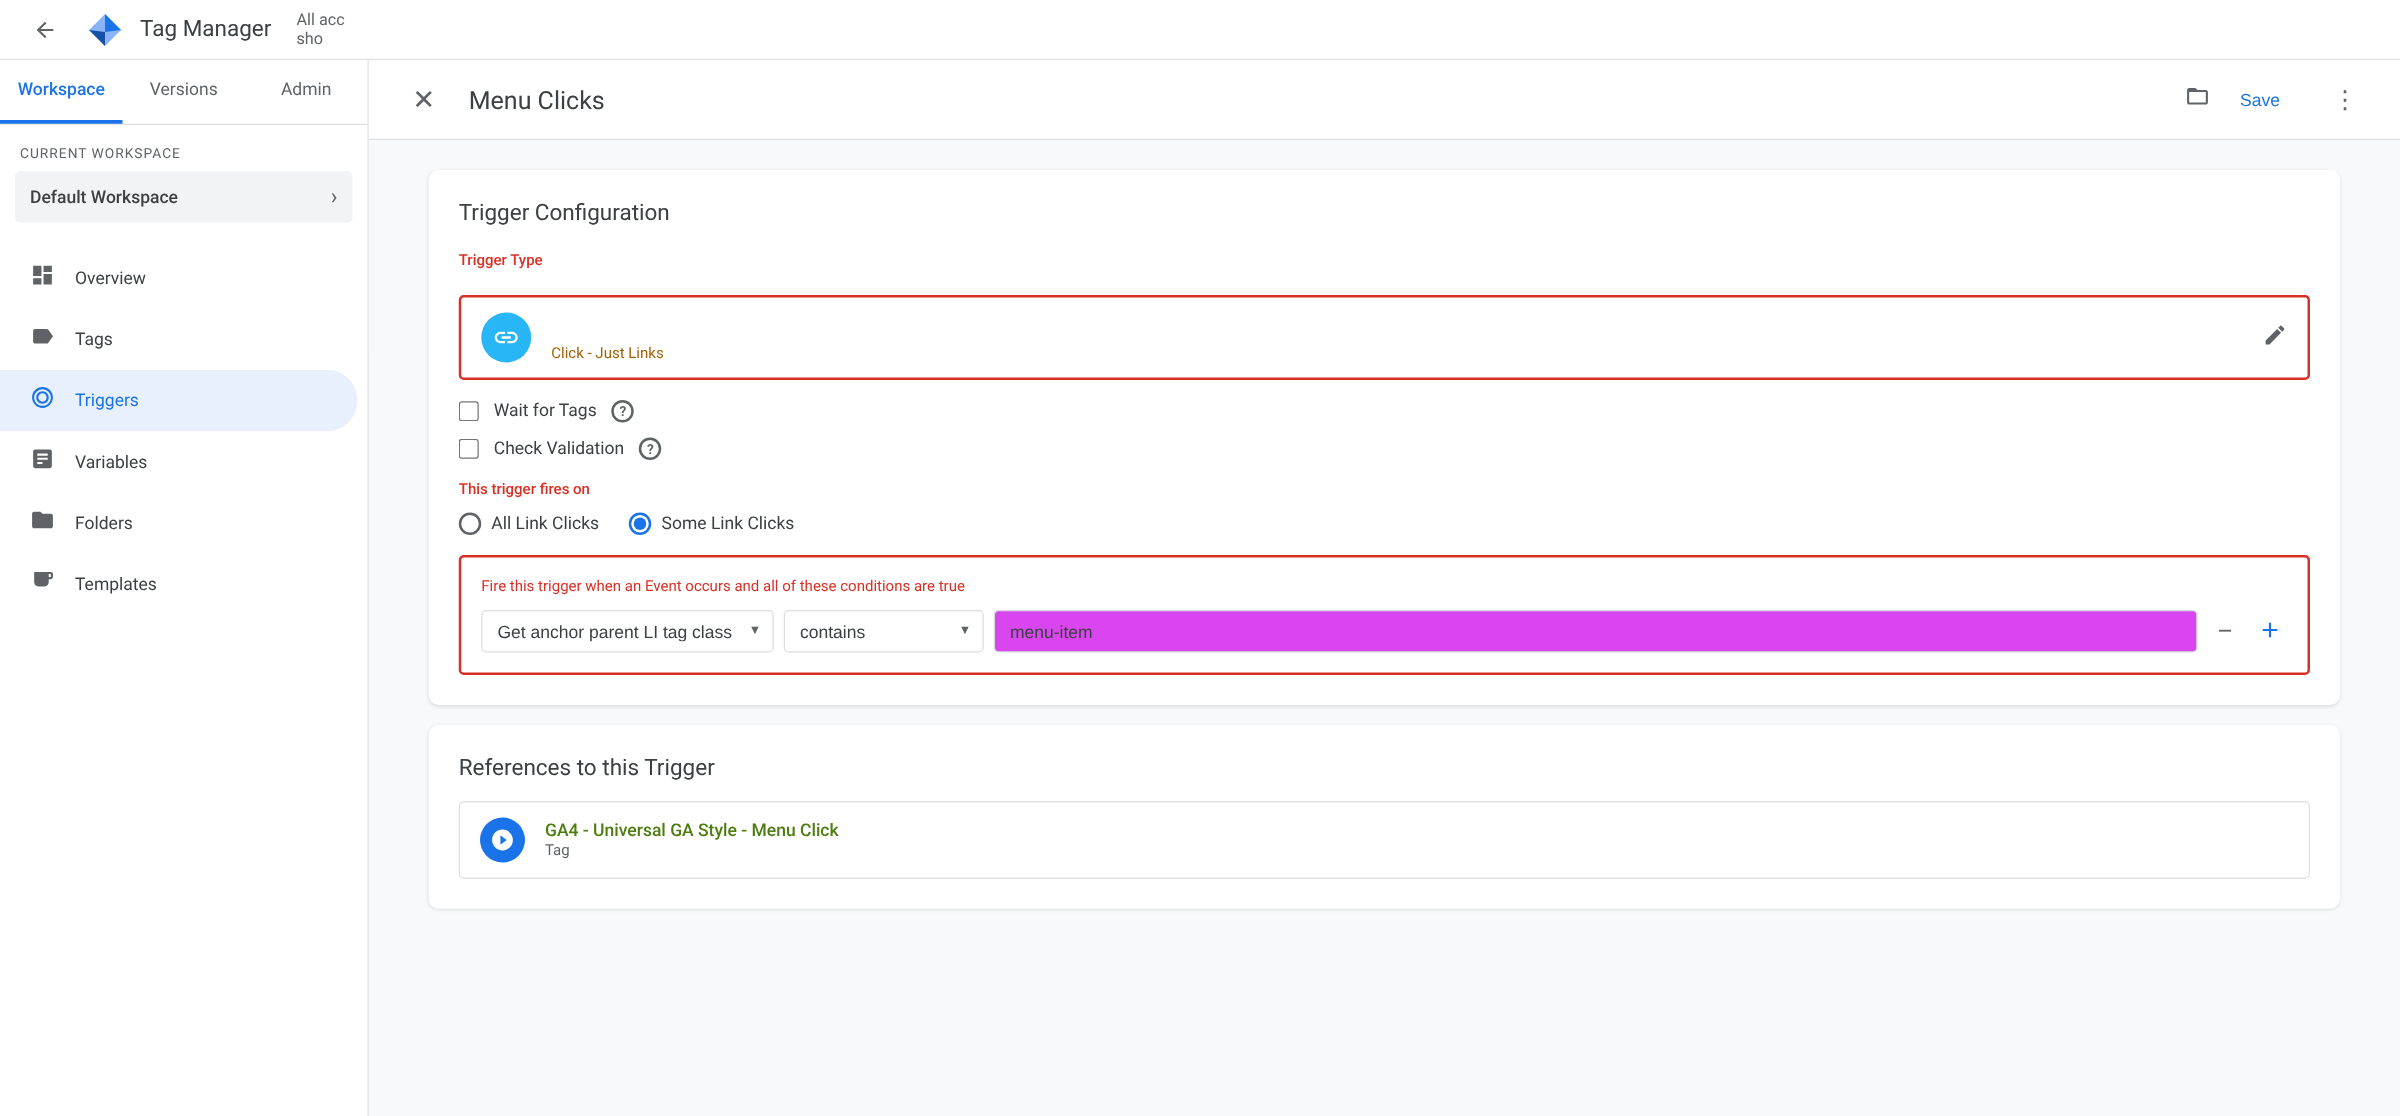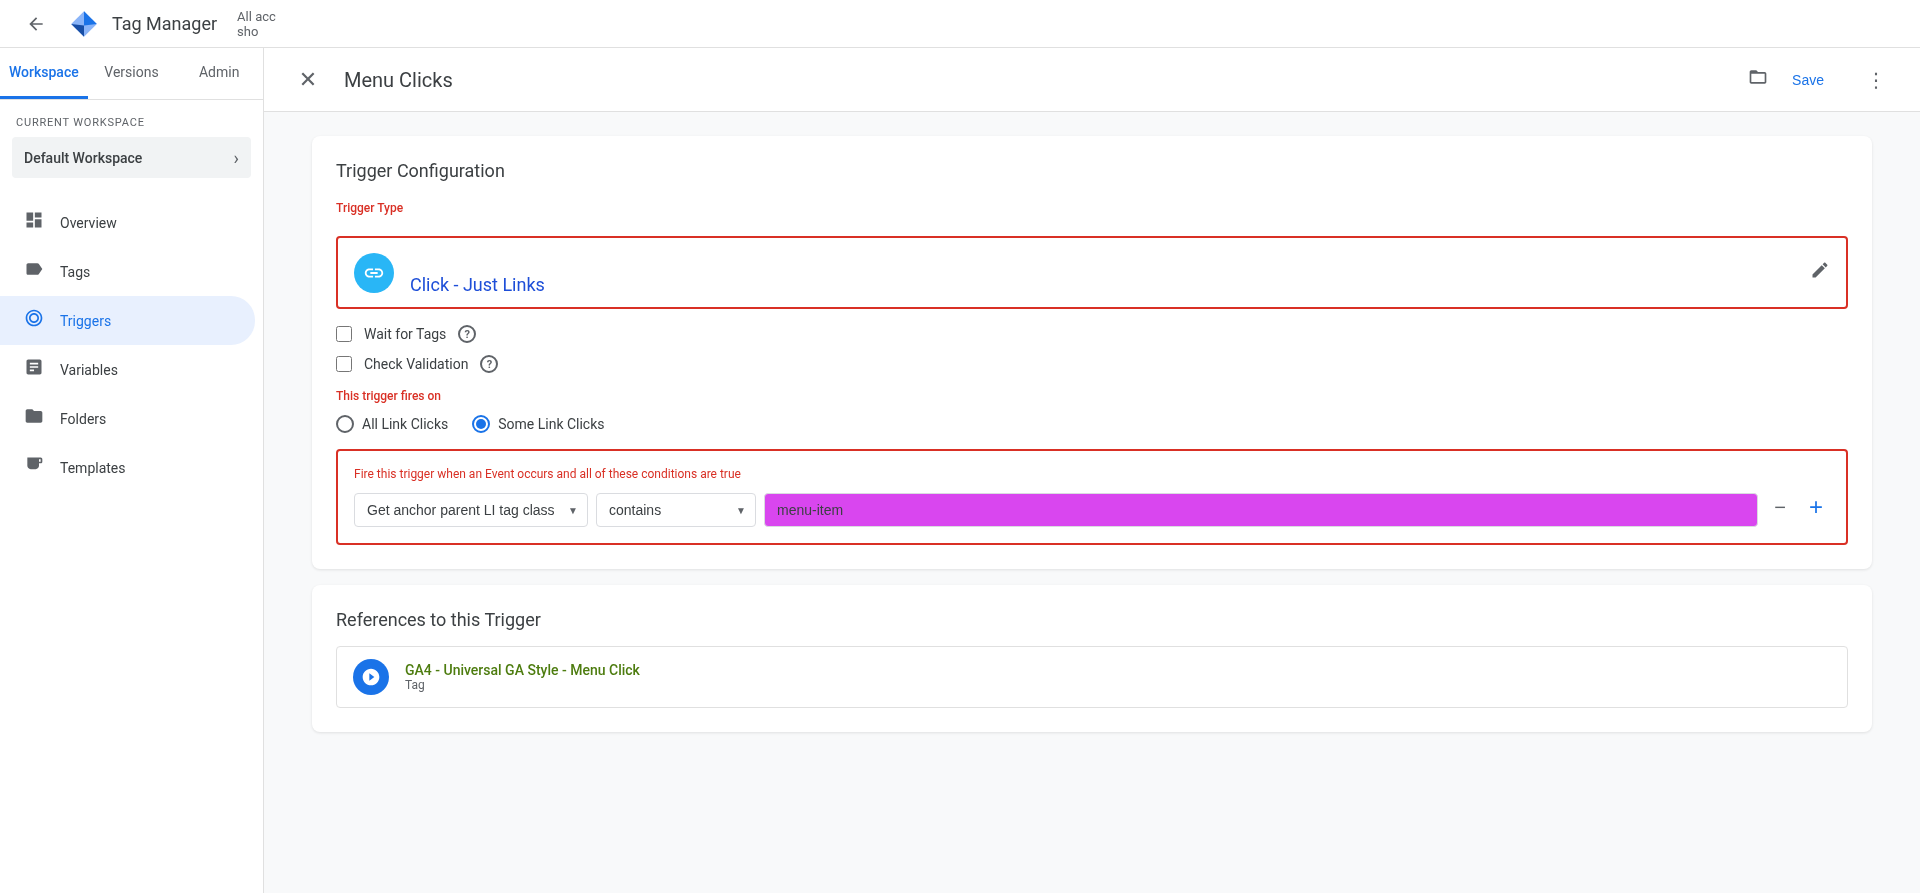--- a/index.html
+++ b/index.html
@@ -14,21 +14,21 @@
     .topbar-left { display: flex; align-items: center; gap: 12px; }
     .back-btn { width: 40px; height: 40px; border-radius: 50%; border: none; background: transparent; cursor: pointer; display: flex; align-items: center; justify-content: center; color: #5f6368; font-size: 20px; }
     .logo-diamond { width: 32px; height: 32px; }
     .app-title { font-size: 18px; color: #3c4043; font-weight: 400; }
     .account-info { font-size: 13px; color: #5f6368; margin-left: 8px; }
 
     
     .main-layout { display: flex; flex: 1; overflow: hidden; }
 
     
-    .sidebar { width: 264px; background: #fff; border-right: 1px solid #e0e0e0; display: flex; flex-direction: column; flex-shrink: 0; overflow-y: auto; }
+    .sidebar { width: 295px; background: #fff; border-right: 1px solid #e0e0e0; display: flex; flex-direction: column; flex-shrink: 0; overflow-y: auto; }
     .sidebar-tabs { display: flex; border-bottom: 1px solid #e0e0e0; }
     .sidebar-tab { flex: 1; padding: 16px 8px; text-align: center; font-size: 14px; cursor: pointer; color: #5f6368; border-bottom: 3px solid transparent; }
     .sidebar-tab.active { color: #1a73e8; border-bottom-color: #1a73e8; font-weight: 500; }
     .current-workspace-label { font-size: 11px; color: #5f6368; padding: 16px 16px 4px; text-transform: uppercase; letter-spacing: 0.8px; }
     .workspace-selector { display: flex; align-items: center; justify-content: space-between; margin: 4px 12px 12px; padding: 10px 12px; border-radius: 4px; cursor: pointer; background: #f1f3f4; }
     .workspace-name { font-size: 14px; color: #3c4043; font-weight: 500; }
     .workspace-arrow { color: #5f6368; font-size: 18px; }
     .nav-items { padding: 8px 0; }
     .nav-item { display: flex; align-items: center; gap: 16px; padding: 12px 24px; cursor: pointer; font-size: 14px; color: #3c4043; border-radius: 0 24px 24px 0; margin-right: 8px; }
     .nav-item.active { background: #e8f0fe; color: #1a73e8; }
@@ -66,41 +66,41 @@
     
     .config-card { background: #fff; border-radius: 8px; padding: 24px; margin-bottom: 16px; box-shadow: 0 1px 3px rgba(0,0,0,0.1); }
     .config-card-title { font-size: 18px; color: #3c4043; font-weight: 400; margin-bottom: 20px; }
 
     .trigger-type-label { font-size: 12px; color: #d93025; margin-bottom: 21px; font-weight: 500; }
 
     
     .trigger-type-box { border: 2px solid #d93025; border-radius: 4px; padding: 12px 16px; display: flex; align-items: center; cursor: pointer; background: #fff; margin-bottom: 16px; }
     .trigger-type-icon { width: 40px; height: 40px; border-radius: 50%; background: #29b6f6; display: flex; align-items: center; justify-content: center; margin-right: 16px; flex-shrink: 0; }
     .trigger-type-icon svg { width: 22px; height: 22px; fill: #fff; }
-    .trigger-type-name { font-size: 18px; color: #1d4ed8; flex: 1; margin-top: 24px; }
+    .trigger-type-name { font-size: 12px; color: #a16207; flex: 1; margin-top: 24px; }
     .trigger-type-edit { color: #5f6368; font-size: 20px; margin-left: auto; cursor: pointer; }
 
     
     .checkbox-row { display: flex; align-items: center; gap: 12px; margin-bottom: 12px; }
     .checkbox-input { width: 16px; height: 16px; cursor: pointer; flex-shrink: 0; }
     .checkbox-label { font-size: 14px; color: #3c4043; }
     .help-icon { width: 18px; height: 18px; border-radius: 50%; border: 2px solid #5f6368; display: inline-flex; align-items: center; justify-content: center; font-size: 11px; color: #5f6368; cursor: pointer; flex-shrink: 0; font-weight: bold; }
 
     
     .fires-on-label { font-size: 12px; color: #d93025; margin: 16px 0 12px; font-weight: 500; }
     .radio-group { display: flex; align-items: center; gap: 24px; margin-bottom: 16px; }
     .radio-option { display: flex; align-items: center; gap: 8px; cursor: pointer; font-size: 14px; color: #3c4043; }
     .radio-circle { width: 18px; height: 18px; border-radius: 50%; border: 2px solid #5f6368; display: flex; align-items: center; justify-content: center; flex-shrink: 0; }
     .radio-circle.selected { border-color: #1a73e8; }
     .radio-circle.selected::after { content: ''; width: 10px; height: 10px; border-radius: 50%; background: #1a73e8; }
 
     
     .conditions-box { border: 2px solid #d93025; border-radius: 4px; padding: 16px; }
     .conditions-label { font-size: 12px; color: #d93025; margin-bottom: 12px; font-weight: 400; }
-    .condition-row { display: flex; align-items: flex-start; gap: 8px; }
+    .condition-row { display: flex; align-items: center; gap: 8px; }
     .condition-select { padding: 8px 12px; border: 1px solid #dadce0; border-radius: 4px; font-size: 14px; color: #3c4043; background: #fff; cursor: pointer; appearance: none; padding-right: 32px; position: relative; }
     .select-wrapper { position: relative; display: inline-block; }
     .select-wrapper::after { content: '▼'; position: absolute; right: 10px; top: 50%; transform: translateY(-50%); font-size: 10px; color: #5f6368; pointer-events: none; }
     .select-wide { min-width: 220px; }
     .select-medium { min-width: 160px; }
     .condition-value-input { padding: 8px 12px; border: 1px solid #dadce0; border-radius: 4px; font-size: 14px; color: #3c4043; background: #d946ef; flex: 1; }
     .condition-minus-btn { width: 28px; height: 28px; border: none; background: transparent; color: #5f6368; font-size: 20px; cursor: pointer; display: flex; align-items: center; justify-content: center; }
     .condition-plus-btn { width: 28px; height: 28px; border: none; background: transparent; color: #1a73e8; font-size: 24px; cursor: pointer; display: flex; align-items: center; justify-content: center; }
 
     

